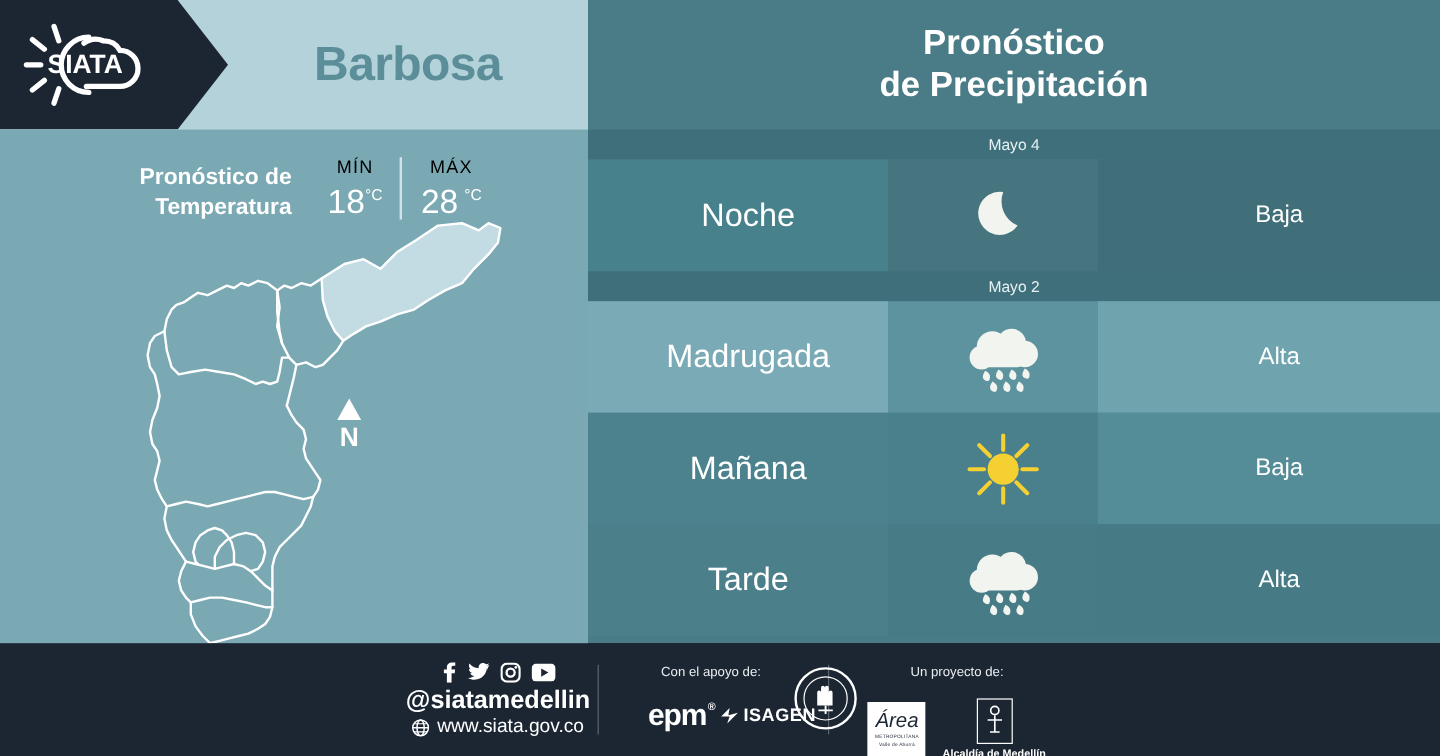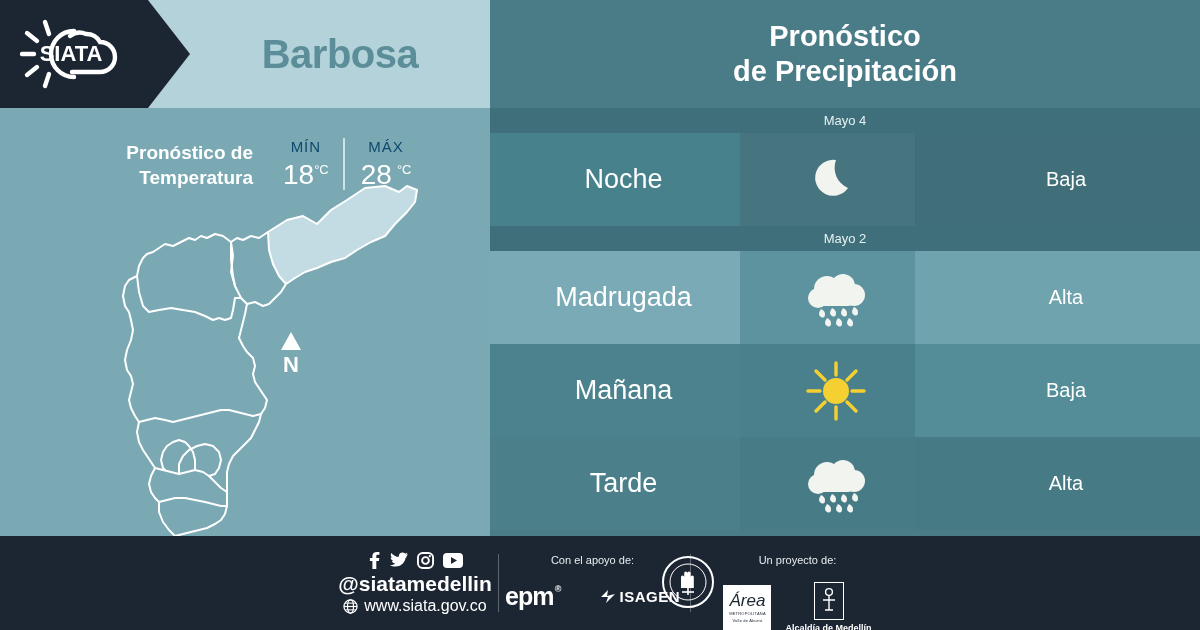--- a/index.html
+++ b/index.html
@@ -28,29 +28,29 @@
     z-index:3;
   }
   .siata-logo { position:absolute; left:14px; top:14px; width:120px; height:80px; }
   .city-name {
     position:absolute; left:190px; top:0; width:300px; height:108px;
     display:flex; align-items:center; justify-content:center;
     font-size:40px; font-weight:bold; color:#5c8e99;
     letter-spacing:-0.5px;
   }
 
-  .temp-block { position:absolute; left:68px; top:122px; width:400px; height:68px; display:flex; align-items:flex-end; }
+  .temp-block { position:absolute; left:58px; top:122px; width:400px; height:68px; display:flex; align-items:center; }
   .temp-title {
     color:#ffffff; font-size:19px; font-weight:bold; line-height:25px;
     text-align:right; width:185px; padding-top:8px;
   }
   .temp-vals { display:flex; margin-left:22px; padding-top:2px; }
   .temp-col { text-align:center; color:#eef6f8; padding:0 8px; }
   .temp-col.maxcol { border-left:2px solid #cfe3e8; padding-left:16px; margin-left:6px;}
-  .temp-lab { font-size:15px; letter-spacing:1px; color:#0c4a6e; }
+  .temp-lab { font-size:15px; letter-spacing:1px; color:#000000; }
   .temp-num { font-size:28px; line-height:30px; color:#ffffff; }
   .temp-num sup { font-size:13px; vertical-align:super; }
   .temp-num .sp { font-size:13px; margin-left:5px; vertical-align:super;}
 
   .map-wrap { position:absolute; left:55px; top:180px; width:420px; height:356px; }
   .northmark { position:absolute; left:276px; top:330px; width:30px; height:46px; }
 
   
   .right-panel {
     position:absolute; left:490px; top:0; width:710px; height:536px;
@@ -99,21 +99,21 @@
     position:absolute; left:300px; top:14px; width:230px;
     text-align:center;
   }
   .soc-icons { display:flex; justify-content:center; gap:9px; height:20px; align-items:center; }
   .handle { font-size:21px; font-weight:bold; line-height:25px; margin-top:1px; }
   .weburl { font-size:16px; line-height:20px; display:flex; align-items:center; justify-content:center; gap:6px;}
   .vdiv { position:absolute; top:18px; width:1px; height:58px; background:#5d6671; }
 
   .foot-support { position:absolute; left:505px; top:18px; width:175px; text-align:center; }
   .foot-cap { font-size:11px; color:#e8ecef; margin-bottom:16px; }
-  .brands { display:flex; align-items:center; justify-content:space-between; gap:12px; }
+  .brands { display:flex; align-items:center; justify-content:flex-end; gap:12px; }
   .epm-word { font-size:25px; font-weight:bold; letter-spacing:-1px; position:relative; }
   .epm-word sup { font-size:9px; position:absolute; top:2px; right:-7px;}
   .isagen-word { font-size:15px; font-weight:bold; letter-spacing:0.5px; display:flex; align-items:center; gap:3px;}
 
   .foot-project { position:absolute; left:710px; top:18px; width:175px; text-align:center; }
   .proj-logos { display:flex; align-items:center; justify-content:center; gap:14px; }
   .area-logo {
     width:48px; height:46px; border:1px solid #ffffff; background:#ffffff;
     display:flex; flex-direction:column; align-items:center; justify-content:center;
     color:#1c2633;

